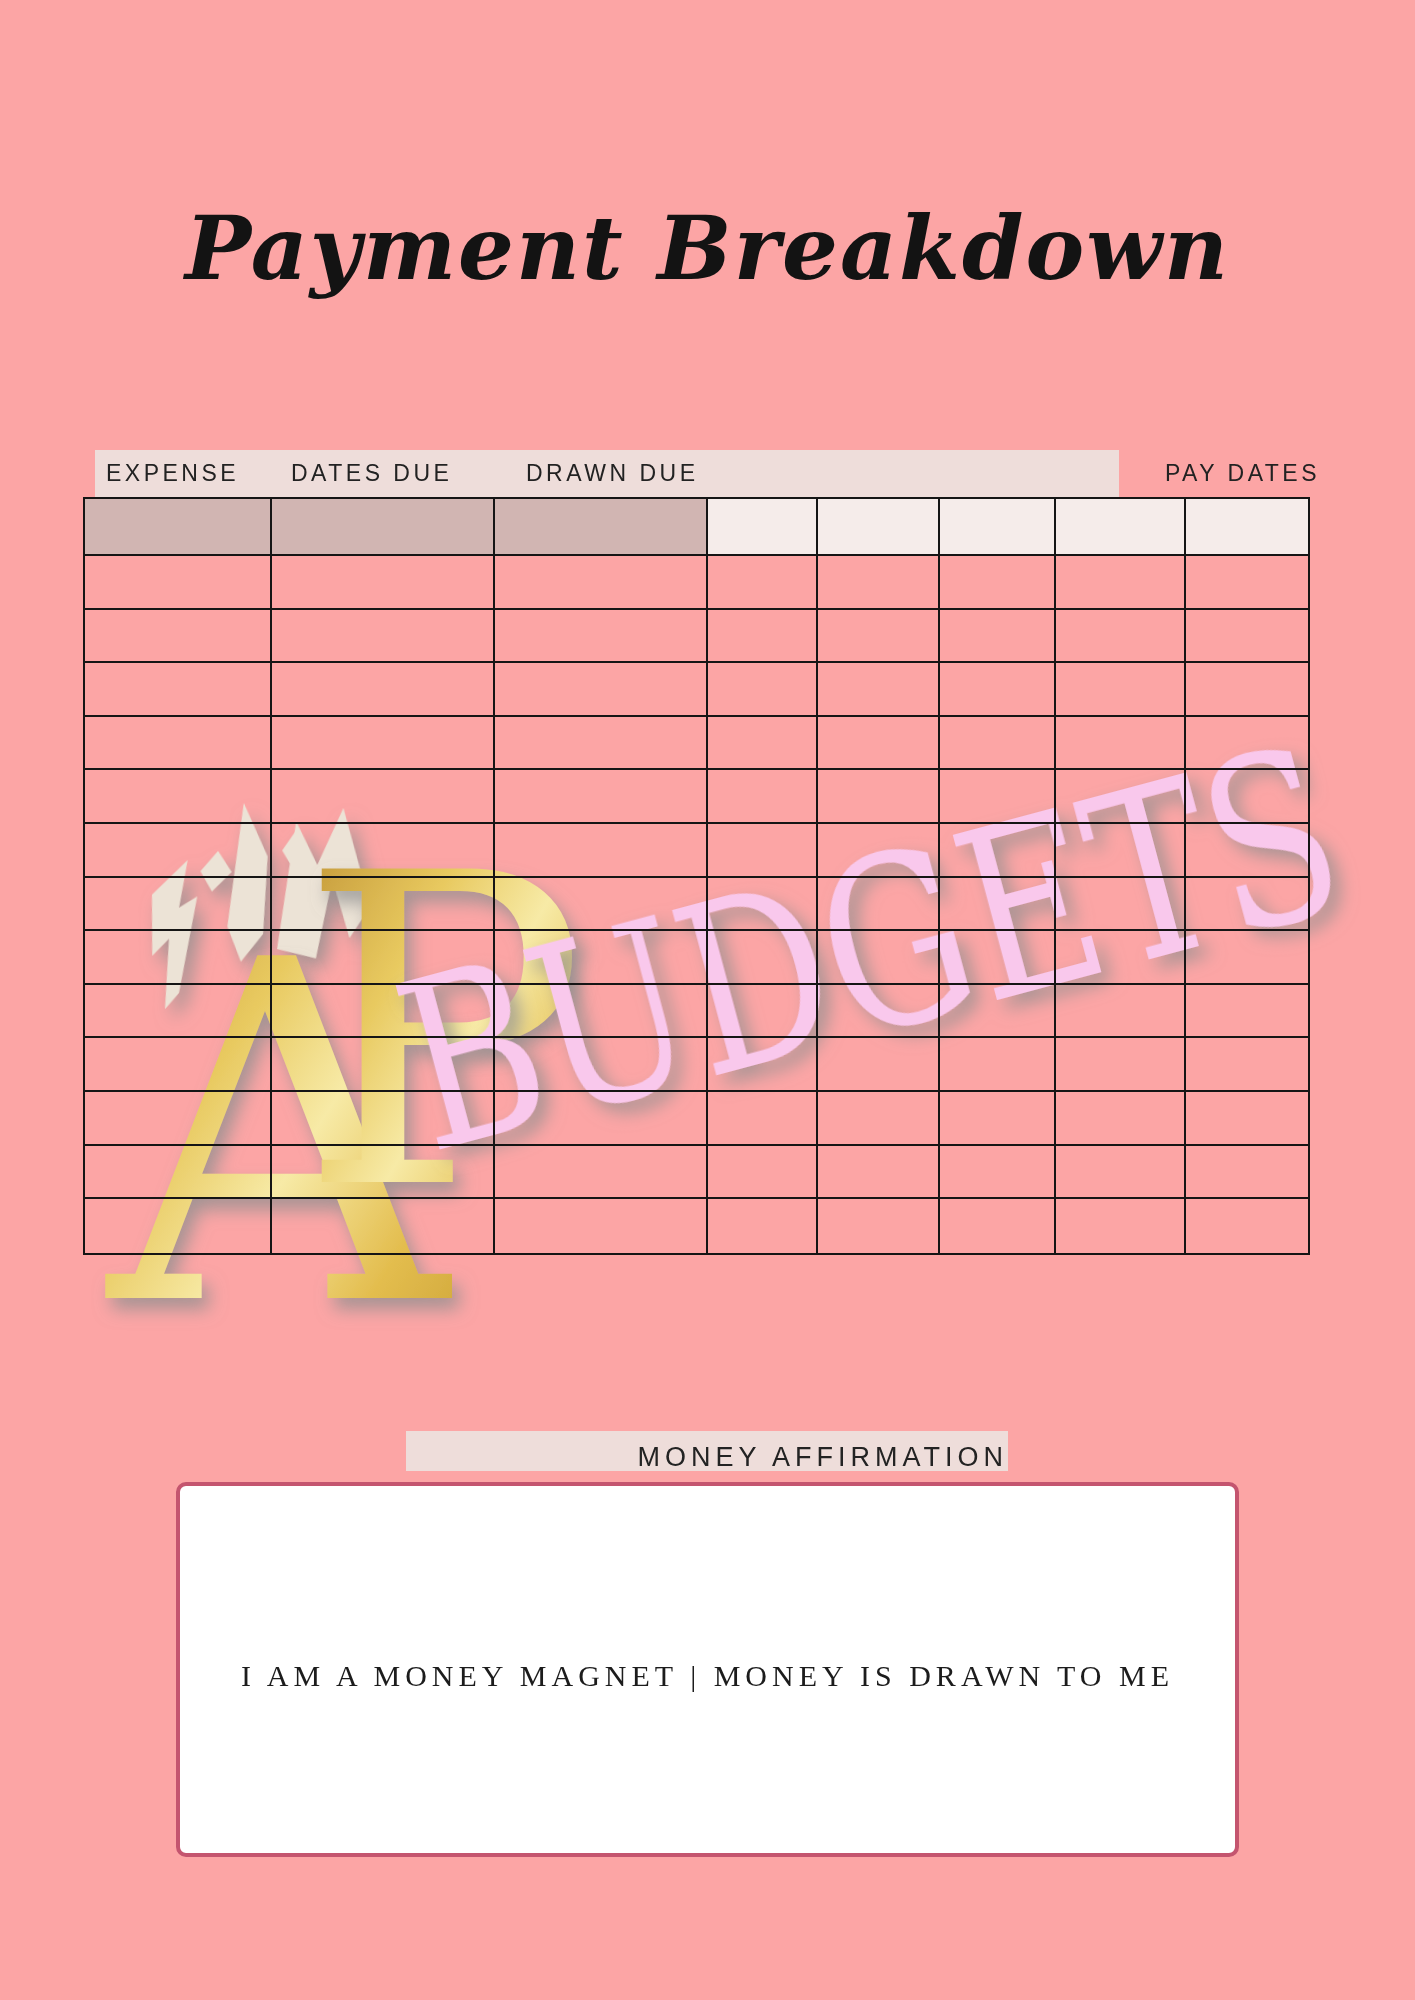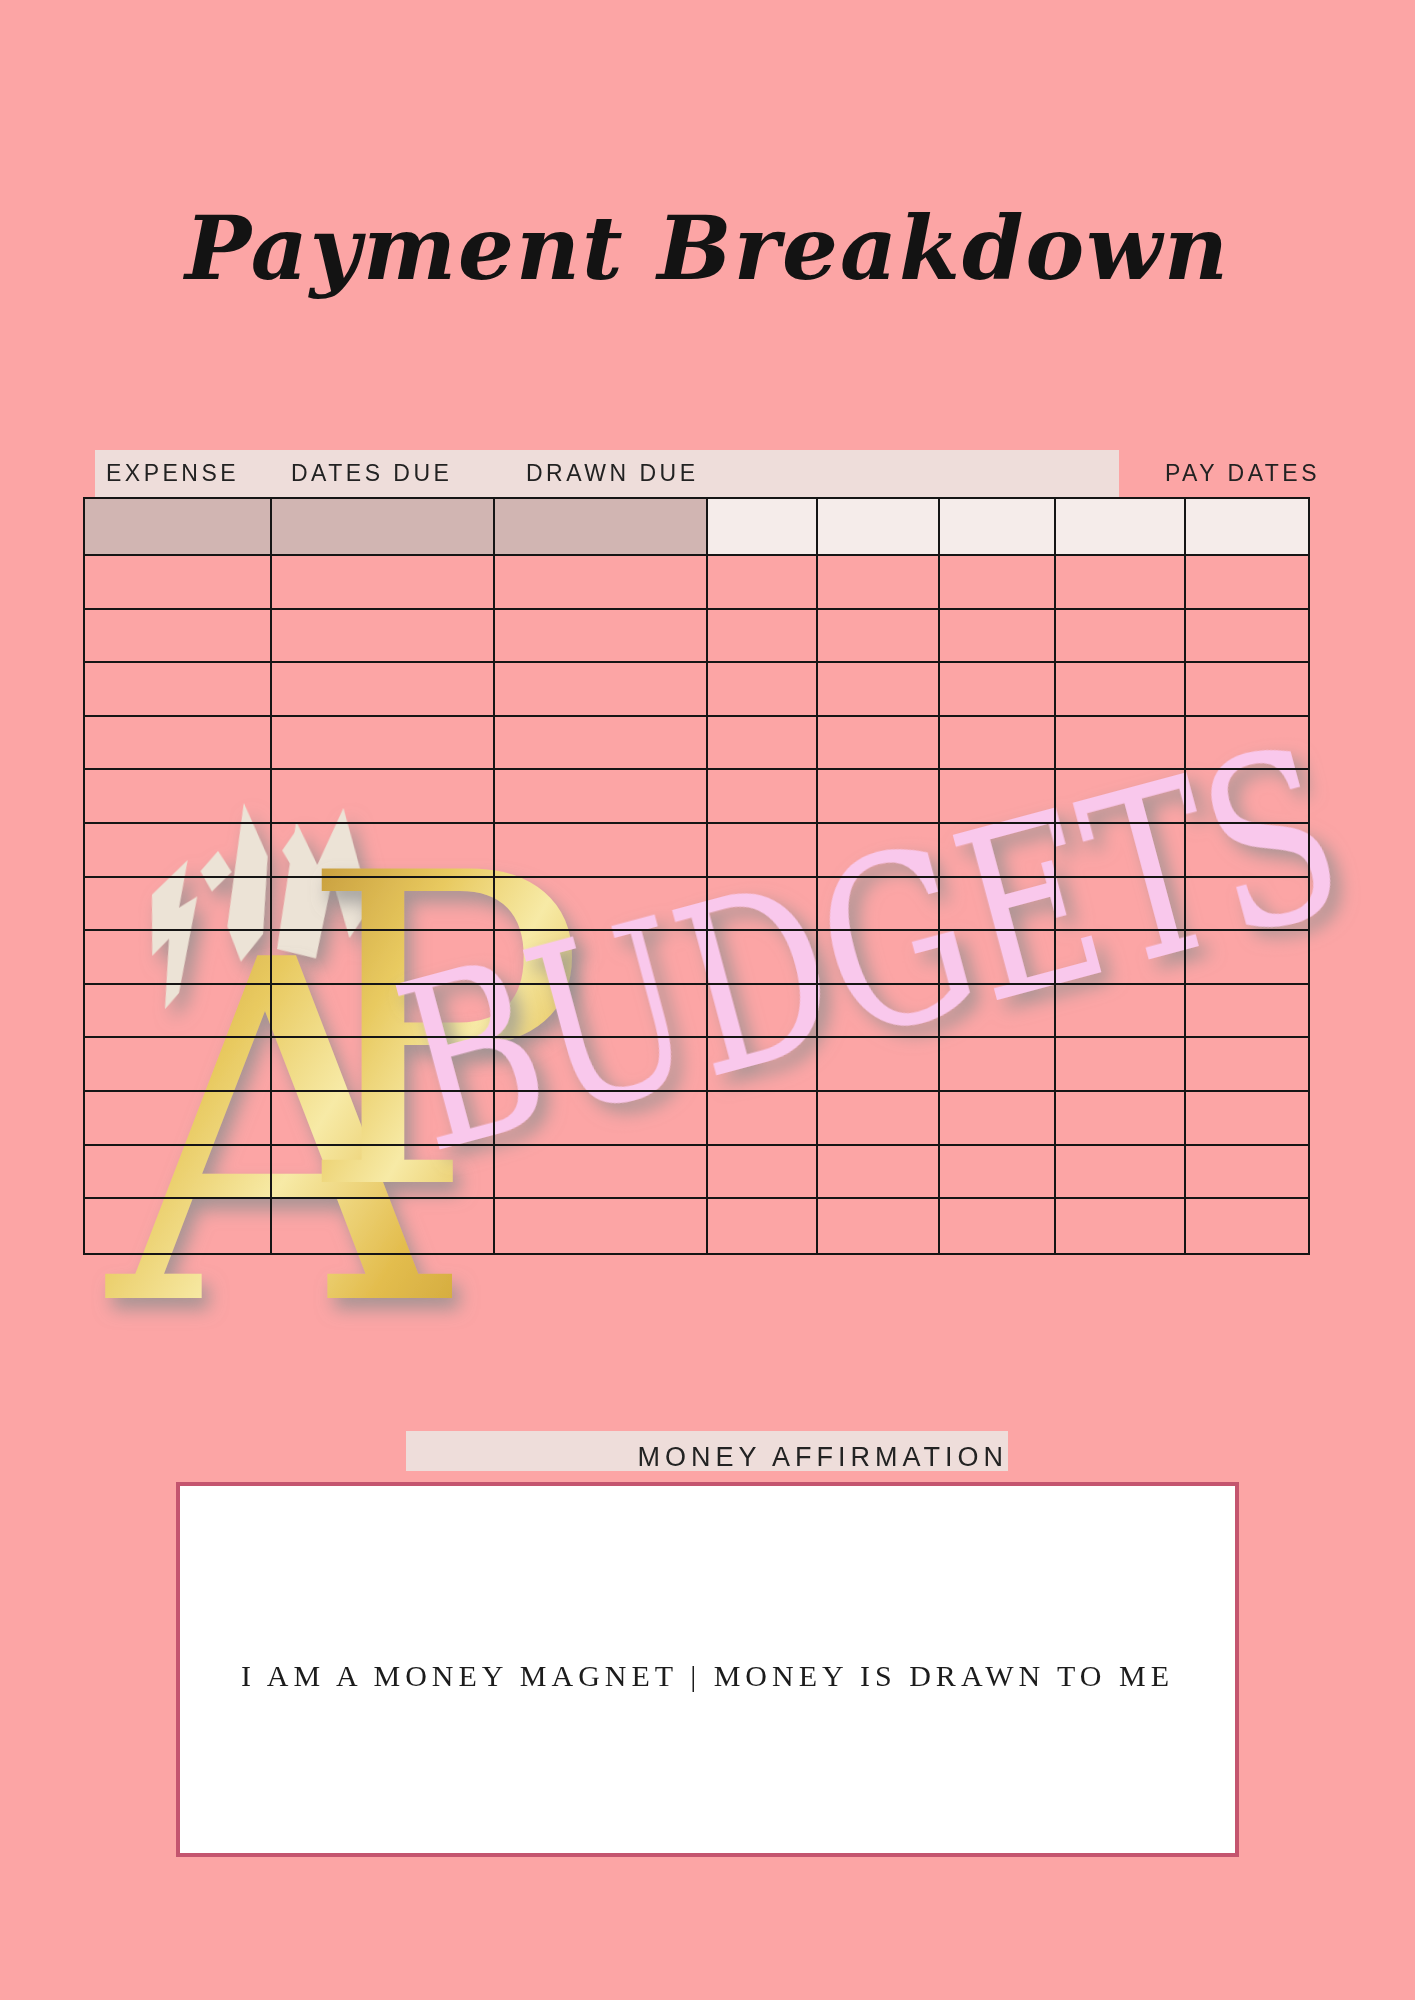--- a/index.html
+++ b/index.html
@@ -24,21 +24,21 @@
   .grid{left:83px;top:497px;width:1227px;box-sizing:border-box;
         border:2px solid #151515;display:grid;background:transparent;}
   .cell{border-right:2px solid #151515;border-bottom:2px solid #151515;background:transparent;}
   .cell.lastcol{border-right:none;}
   .cell.lastrow{border-bottom:none;}
 
   .banner{left:406px;top:1407px;width:602px;height:40px;text-align:right;
           line-height:52px;font-size:27px;letter-spacing:5px;color:#232323;margin-top:24px;}
 
   .aff-box{left:176px;top:1482px;width:1063px;height:375px;box-sizing:border-box;
-           background:#ffffff;}
+           background:#ffffff;border-radius:10px;}
   .aff-text{position:absolute;left:0;top:143px;width:100%;text-align:center;
             font-family:"Liberation Serif","DejaVu Serif",serif;
             font-size:30px;letter-spacing:5px;color:#1c1c1c;white-space:nowrap;}
 </style>
 </head>
 <body>
 
 <div class="page">
 
   <svg class="wm" width="1415" height="2000" viewBox="0 0 1415 2000" aria-hidden="true">

